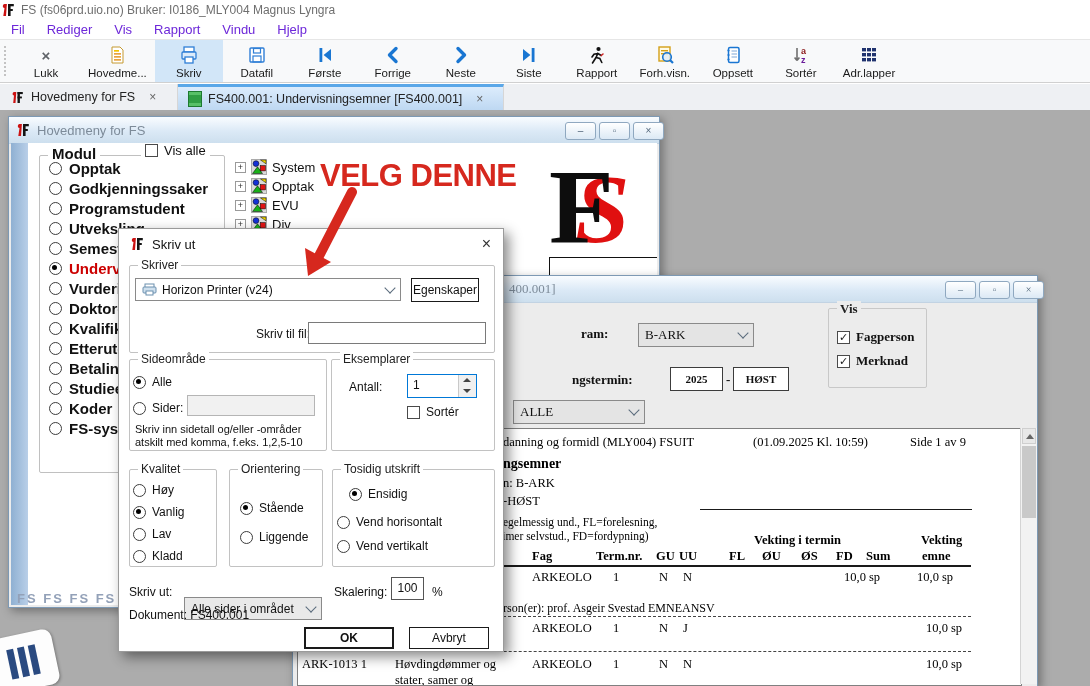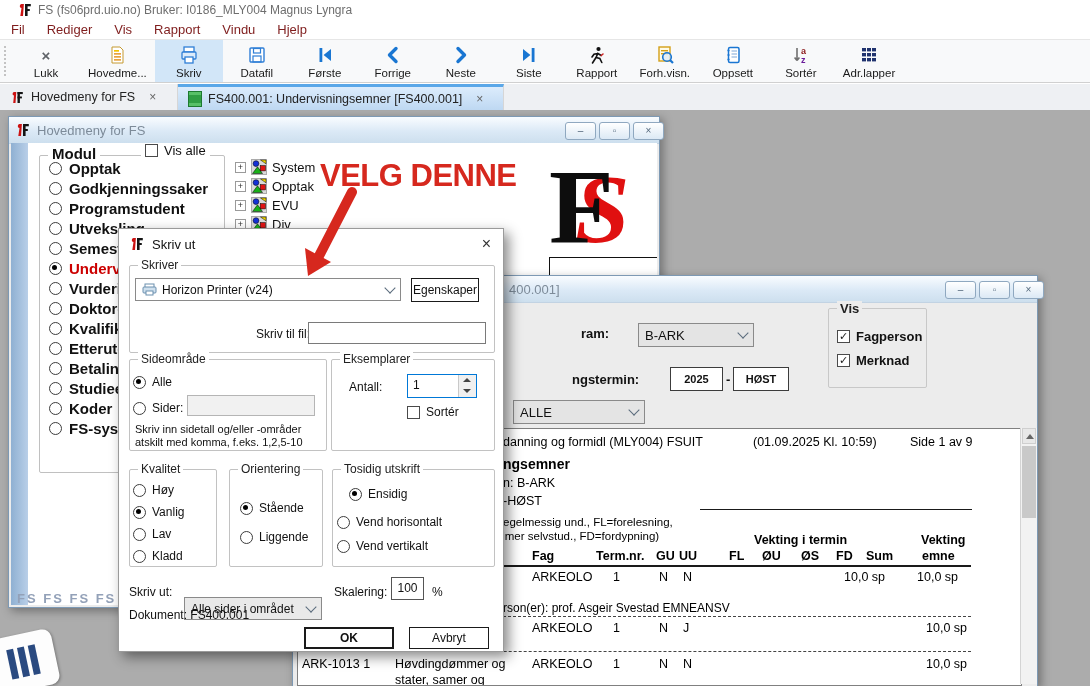--- a/index.html
+++ b/index.html
@@ -1,25 +1,25 @@
 <!DOCTYPE html>
 <html><head>
 <meta charset="utf-8">
 <style>
   html,body{margin:0;padding:0;background:#888;}
   .stage{position:relative;width:1090px;height:686px;background:#fff;overflow:hidden;
          font-family:"Liberation Sans",sans-serif;font-size:12px;color:#111;}
 
   
   .titlebar{position:absolute;left:0;top:0;width:1090px;height:20px;background:#fff;
-            display:flex;align-items:center;padding-left:17px;box-sizing:border-box;}
+            display:flex;align-items:center;padding-left:0;box-sizing:border-box;}
   .titlebar .ttl{color:#6e6e6e;font-size:12px;margin-left:5px;}
   .menubar{position:absolute;left:0;top:20px;width:1090px;height:19px;background:#fff;
            display:flex;align-items:center;}
-  .menubar span{padding:0 11px;font-size:13px;color:#7f1d1d;}
+  .menubar span{padding:0 11px;font-size:13px;color:#6d28d9;}
   .toolbar{position:absolute;left:0;top:39px;width:1090px;height:44px;background:#f8f9fa;
            border-top:1px solid #e6e6e6;border-bottom:1px solid #d0d0d0;display:flex;align-items:stretch;padding-left:12px;box-sizing:border-box;}
   .toolbar::before{content:"";position:absolute;left:4px;top:6px;bottom:6px;border-left:2px dotted #c3c3c3;}
   .tbtn{display:flex;flex-direction:column;align-items:center;justify-content:center;
         min-width:52px;padding:2px 8px 1px;cursor:default;}
   .tbtn .ticon{height:21px;display:flex;align-items:center;justify-content:center;}
   .tbtn .tlab{font-size:11.5px;color:#1a1a1a;margin-top:1px;white-space:nowrap;}
   .tbtn.active{background:#d2e6f8;}
   .xglyph{font-size:15px;font-weight:bold;color:#5f6368;line-height:15px;}
 
@@ -419,21 +419,21 @@
         <div class="fslogo" style="left:530px;top:8px;">
           <span class="s">S</span>
             <span class="f">F</span>
         </div>
         <div style="position:absolute;left:538px;top:114px;width:114px;height:26px;border:1.6px solid #111;background:#fff;"></div>
 
         <span class="watermark" style="left:6px;top:448px;">FS FS FS FS FS FS</span>
       </div>
     </div>
 
-    <div class="win" style="left:292px;top:165px;width:746px;height:412px;">
+    <div class="win" style="left:292px;top:165px;width:746px;height:412px;font-family:Liberation Serif, serif;">
       <div class="win-tb">
         <span style="position:absolute;left:216px;">400.001]</span>
         <span class="wbtn" style="position:absolute;left:648px;top:5px;">–</span>
         <span class="wbtn" style="position:absolute;left:682px;top:5px;">▫</span>
         <span class="wbtn" style="position:absolute;left:716px;top:5px;">×</span>
       </div>
 
       <span class="flabel" style="left:288px;top:50px;">ram:</span>
       <div class="sel-box" style="left:345px;top:47px;width:116px;height:24px;">
         <span>B-ARK</span>

